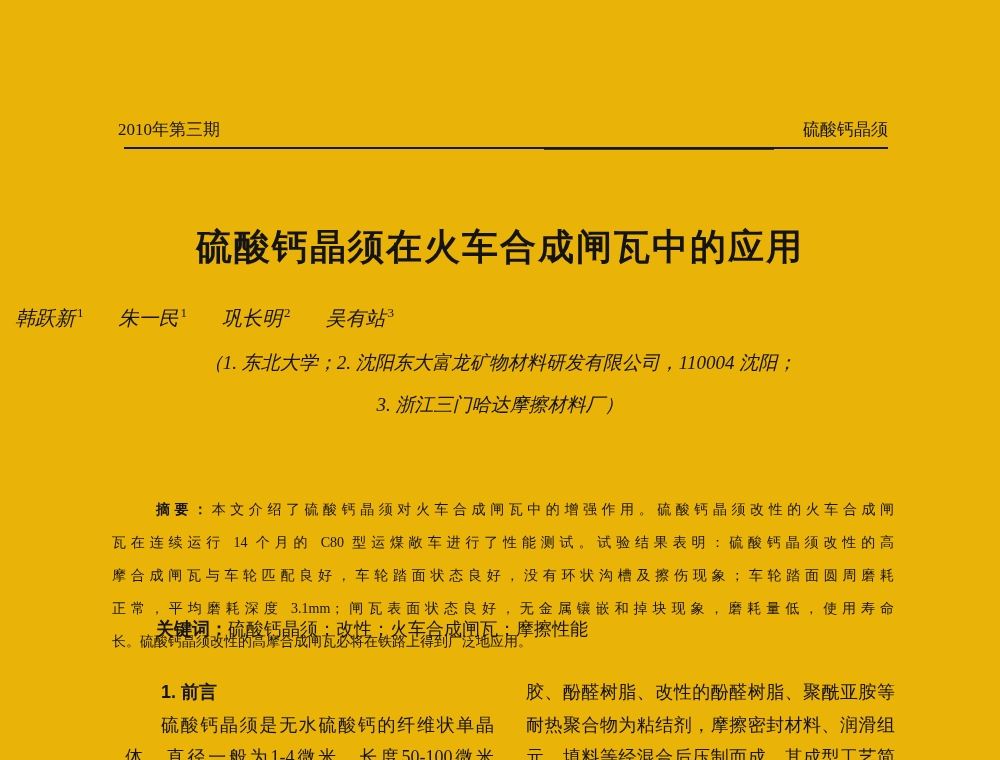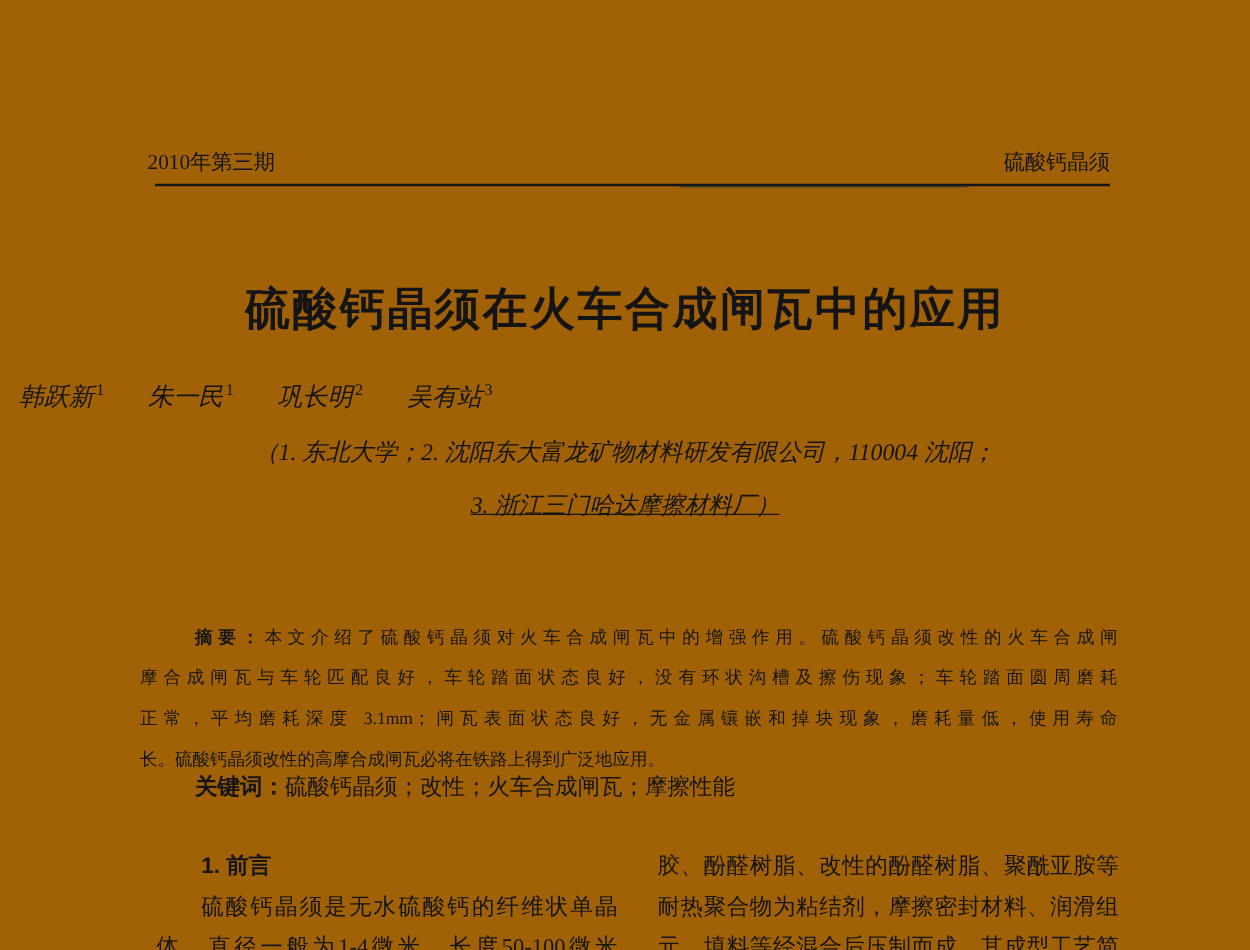--- a/index.html
+++ b/index.html
@@ -4,21 +4,21 @@
 <style>
   html, body {
     margin: 0;
     padding: 0;
     background: #e8e8e8;
   }
   .page {
     position: relative;
     width: 1000px;
     height: 760px;
-    background: #a16207;
+    background: #eab308;
     overflow: hidden;
     color: #141414;
     font-family: "Liberation Serif", serif;
   }
   
   .running-head {
     position: absolute;
     top: 119px;
     left: 118px;
     width: 770px;
@@ -78,21 +78,21 @@
   .affil {
     position: absolute;
     left: 0;
     width: 1000px;
     text-align: center;
     font-size: 19px;
     line-height: 26px;
     font-style: italic;
   }
   .affil1 { top: 350px; }
-  .affil2 { top: 392px; text-decoration: underline; }
+  .affil2 { top: 392px; }
   
   .abstract {
     position: absolute;
     top: 449px;
     left: 112px;
     width: 782px;
     font-size: 14px;
     margin-top: 44px;
   }
   .line {
@@ -153,20 +153,21 @@
     <span class="author"><span>朱一民</span><span class="sup">1</span></span>
     <span class="author"><span>巩长明</span><span class="sup">2</span></span>
     <span class="author"><span>吴有站</span><span class="sup">3</span></span>
   </div>
 
   <div class="affil affil1">（1. 东北大学；2. 沈阳东大富龙矿物材料研发有限公司，110004 沈阳；</div>
   <div class="affil affil2">3. 浙江三门哈达摩擦材料厂）</div>
 
   <div class="abstract">
     <div class="line jl first-line"><span class="label">摘要：</span><span>本文介绍了硫酸钙晶须对火车合成闸瓦中的增强作用。硫酸钙晶须改性的火车合成闸</span></div>
+    <div class="line jl">瓦在连续运行 14 个月的 C80 型运煤敞车进行了性能测试。试验结果表明：硫酸钙晶须改性的高</div>
     <div class="line jl">摩合成闸瓦与车轮匹配良好，车轮踏面状态良好，没有环状沟槽及擦伤现象；车轮踏面圆周磨耗</div>
     <div class="line jl">正常，平均磨耗深度 3.1mm；闸瓦表面状态良好，无金属镶嵌和掉块现象，磨耗量低，使用寿命</div>
     <div class="line">长。硫酸钙晶须改性的高摩合成闸瓦必将在铁路上得到广泛地应用。</div>
   </div>
 
   <div class="keywords">
     <span class="label">关键词：</span><span>硫酸钙晶须；改性；火车合成闸瓦；摩擦性能</span>
   </div>
 
   <div class="columns">

